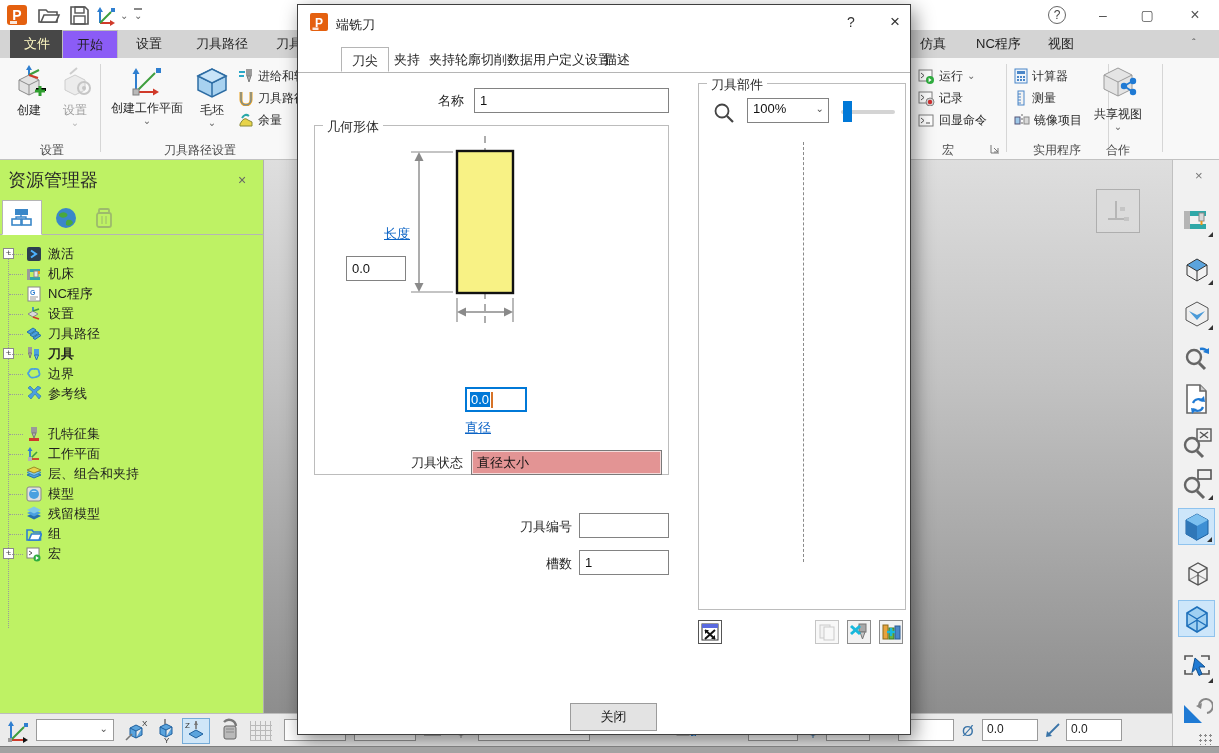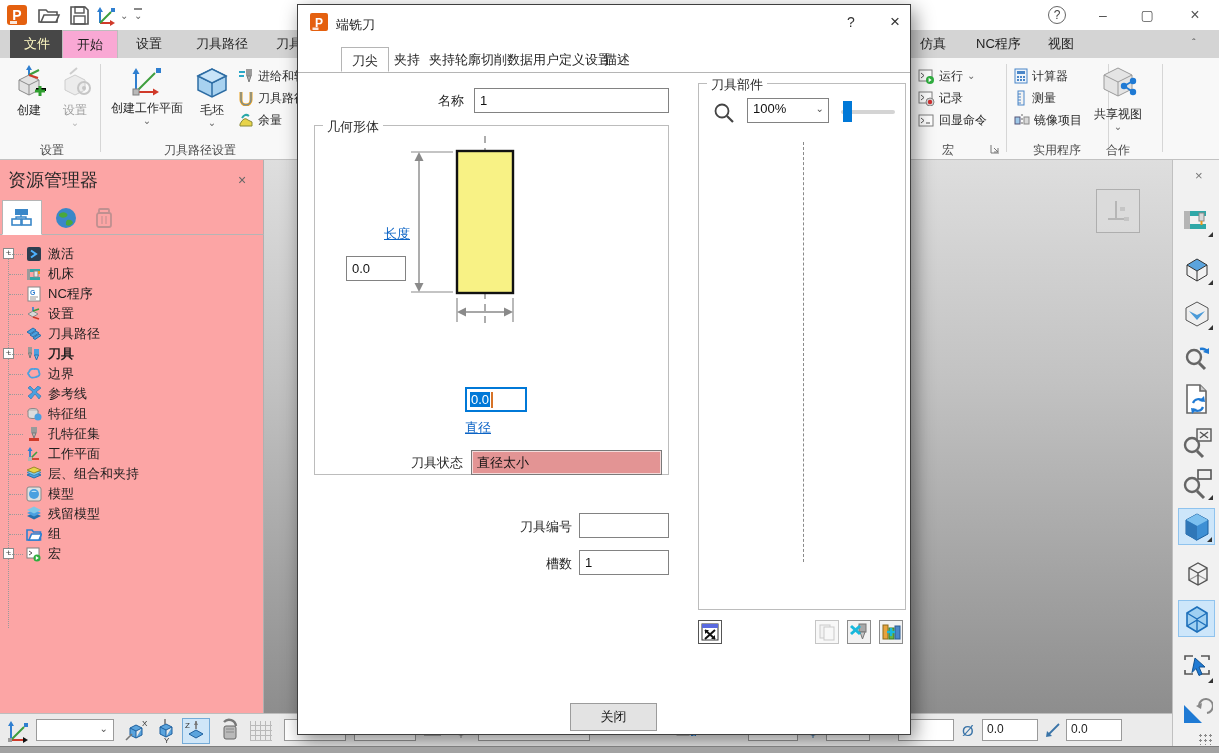--- a/index.html
+++ b/index.html
@@ -10,32 +10,32 @@
   svg { display:block; }
 
   
   .qat { left:0; top:0; width:1219px; height:30px; background:#ffffff; }
   .qat-btn { position:absolute; top:3px; width:26px; height:24px; display:flex; align-items:center; justify-content:center; cursor:pointer; }
   .winbtn { position:absolute; top:4px; width:30px; height:22px; text-align:center; line-height:22px; color:#555; font-size:14px; cursor:pointer; }
   .helpcirc { border:1px solid #666; border-radius:50%; width:18px; height:18px; line-height:16px; font-size:12px; left:1048px; top:6px; position:absolute; color:#444; text-align:center;}
   .tabrow { left:0; top:30px; width:1219px; height:28px; background:#d4d4d4; }
   .rtab { position:absolute; top:0; height:28px; line-height:28px; padding:0 14px; color:#1f1f1f; cursor:pointer; }
   .rtab.dark { background:#474747; color:#fef9c3; }
-  .rtab.active { background:#f9a8d4; border:1px solid #bdbdbd; border-bottom:none; }
+  .rtab.active { background:#8b5cf6; border:1px solid #bdbdbd; border-bottom:none; }
   .ribbon { left:0; top:58px; width:1219px; height:102px; background:#f8f8f8; border-bottom:1px solid #c2c2c2; }
   .rsep { position:absolute; top:6px; width:1px; height:88px; background:#d6d6d6; }
   .bigbtn { position:absolute; text-align:center; color:#2a2a2a; font-size:12px; cursor:pointer; }
   .bigbtn .lbl { margin-top:2px; }
   .chev { color:#6a6a6a; font-size:10px; line-height:8px; }
   .smallrow { position:absolute; height:20px; display:flex; align-items:center; gap:4px; font-size:12px; color:#2a2a2a; cursor:pointer; white-space:nowrap; }
   .grouplbl { position:absolute; top:84px; font-size:12px; color:#4a4a4a; text-align:center; }
   .disabledbtn { opacity:.45; }
 
   
-  .explorer { left:0; top:160px; width:264px; height:553px; background:#fca5a5; border-right:1px solid #b0b0b0; }
+  .explorer { left:0; top:160px; width:264px; height:553px; background:#bef264; border-right:1px solid #b0b0b0; }
   .exp-title { position:absolute; left:8px; top:8px; font-size:18px; color:#2a2a2a; }
   .exp-close { position:absolute; left:238px; top:12px; font-size:14px; color:#666; cursor:pointer; }
   .exp-tab { position:absolute; top:40px; width:40px; height:35px; display:flex; align-items:center; justify-content:center; cursor:pointer; }
   .exp-tab.active { border:1px solid #b5b5b5; border-bottom:1px solid #fff; background:#fff; z-index:2; }
   .exp-strip-line { position:absolute; left:0; top:74px; width:264px; height:1px; background:#b5b5b5; }
   .trow { position:absolute; left:0; width:264px; height:20px; display:flex; align-items:center; cursor:pointer; }
   .trow .icon { position:absolute; left:26px; top:2px; }
   .trow .lbl { position:absolute; left:48px; font-size:13px; color:#1e1e1e; white-space:nowrap; }
   .trow.bold .lbl { font-weight:bold; }
   .plusbox { position:absolute; left:3px; top:4px; width:11px; height:11px; border:1px solid #8a8a8a; background:#fff; font-size:9px; line-height:9px; text-align:center; color:#444; }
@@ -621,29 +621,20 @@
         </svg>
       <span class="lbl">边界</span>
     </div>
     <div class="trow" style="top:224px">
         <div class="tick"></div>
       <svg class="icon" width="16" height="16">
           <path d="M2 2 l5 4 -5 4 3 3 4 -5 4 5 2 -3 -5 -4 5 -4 -3 -2 -4 4 -4 -4 z" fill="#4aa0e0" stroke="#2570ad" stroke-width=".6"></path>
         </svg>
       <span class="lbl">参考线</span>
     </div>
-    <div class="trow" style="top:244px">
-        <div class="tick"></div>
-      <svg class="icon" width="16" height="16">
-          <ellipse cx="7" cy="5" rx="5" ry="2.5" fill="#c8c8c8" stroke="#888"></ellipse>
-          <path d="M2 5 v5 a5 2.5 0 0 0 10 0 v-5" fill="#dcdcdc" stroke="#888"></path>
-          <circle cx="12" cy="11" r="3.5" fill="#4aa0e0"></circle>
-        </svg>
-      <span class="lbl">特征组</span>
-    </div>
     <div class="trow" style="top:264px">
         <div class="tick"></div>
       <svg class="icon" width="16" height="16">
           <rect x="5" y="1" width="6" height="6" fill="#9a9a9a"></rect>
           <path d="M6 7 h4 l-2 5 z" fill="#b8b8b8" stroke="#777"></path>
           <rect x="3" y="12" width="10" height="3" fill="#d03a2a"></rect>
         </svg>
       <span class="lbl">孔特征集</span>
     </div>
     <div class="trow" style="top:304px">

